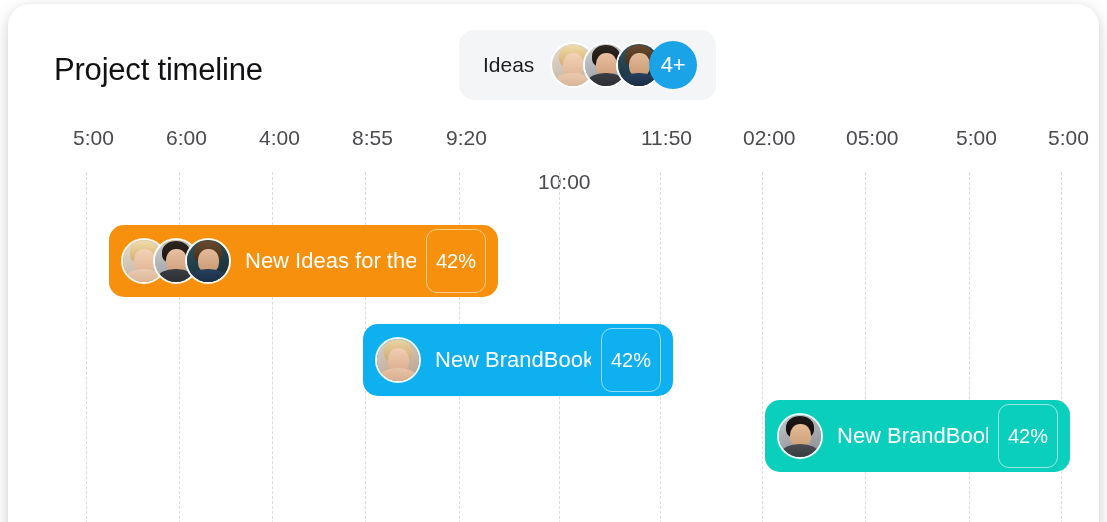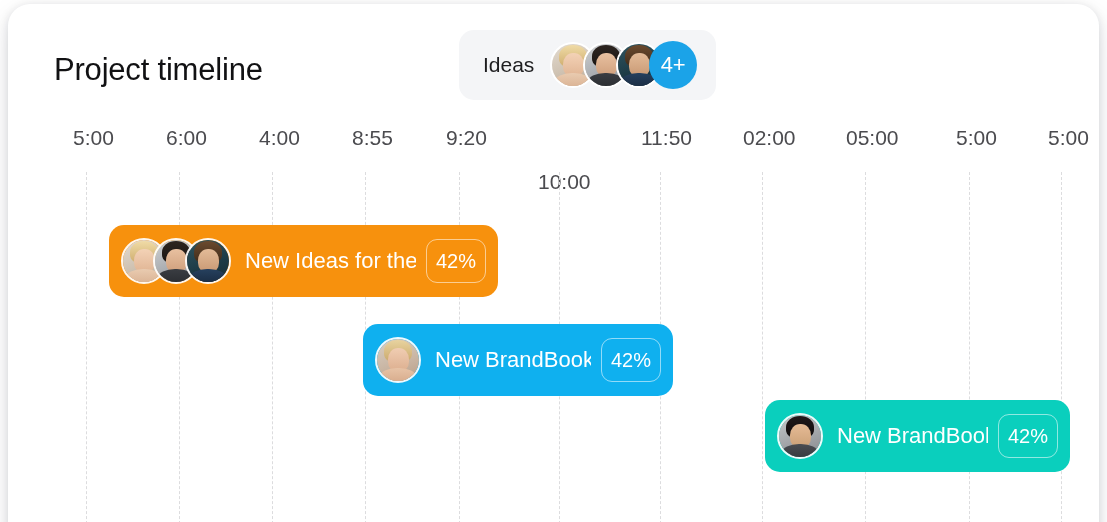--- a/index.html
+++ b/index.html
@@ -183,21 +183,21 @@
     margin-right: 10px;
     color: #ffffff;
     font-size: 22px;
     white-space: nowrap;
     overflow: hidden;
     text-overflow: clip;
   }
   .bar-progress {
     flex: none;
     min-width: 58px;
-    height: 44px;
+    height: 64px;
     border-radius: 11px;
     border: 1.5px solid rgba(255,255,255,0.55);
     display: flex;
     align-items: center;
     justify-content: center;
     color: #ffffff;
     font-size: 20px;
     padding: 0 9px;
     box-sizing: border-box;
   }

